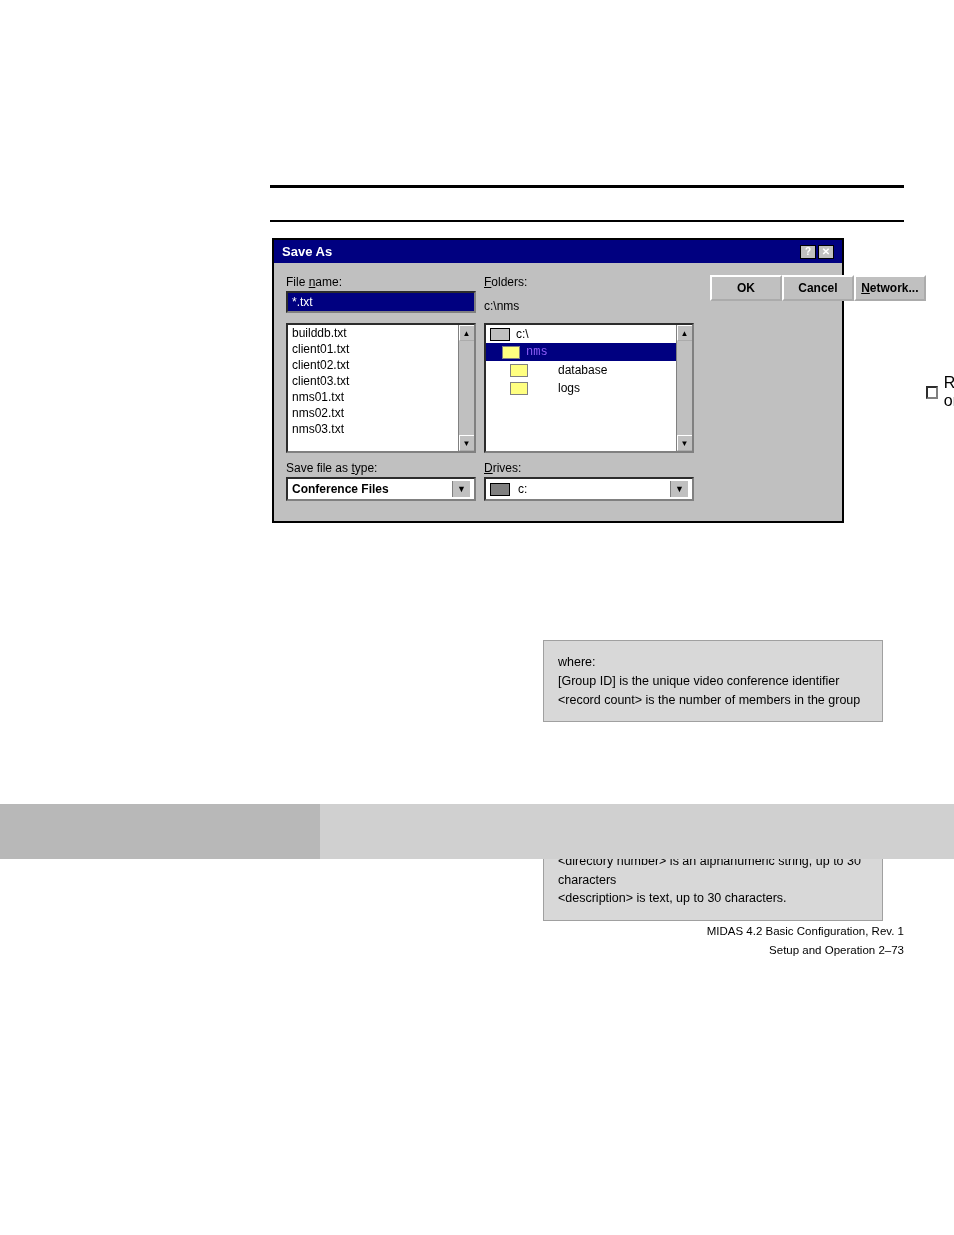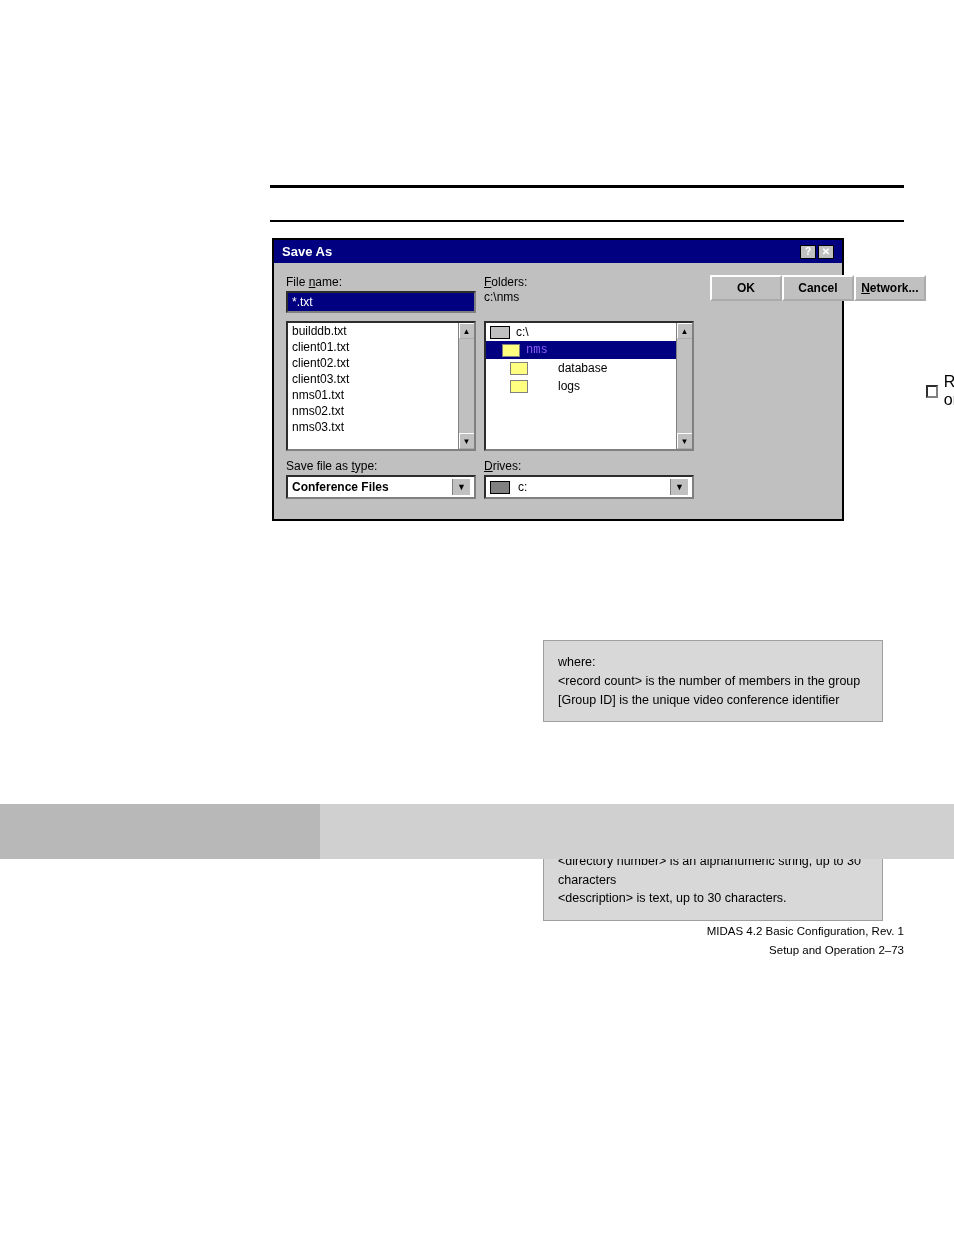--- a/index.html
+++ b/index.html
@@ -200,21 +200,21 @@
 
     
     .folders-section {
       grid-column: 2;
       grid-row: 1;
     }
 
     .folders-label-text {
       font-size: 12px;
       font-weight: normal;
-      margin-bottom: 1px;
+      margin-bottom: 10px;
     }
 
     .folders-path {
       font-size: 12px;
       color: #000;
       margin-bottom: 2px;
     }
 
     
     .folder-listbox {
@@ -515,22 +515,22 @@
           </div>
           <div class="select-arrow">▼</div>
         </div>
       </div>
 
     </div>
   </div>
 
   <div class="info-box-1">
     <p>where:</p>
+    <p>[Group ID] is the unique video conference identifier</p>
     <p>&lt;record count&gt; is the number of members in the group</p>
-    <p>[Group ID] is the unique video conference identifier</p>
   </div>
 
   <div class="info-box-2">
     <p>where:</p>
     <p>&lt;directory number&gt; is an alphanumeric string, up to 30 characters</p>
     <p>&lt;description&gt; is text, up to 30 characters.</p>
   </div>
 
   <div class="bottom-bar"></div>
   <div class="bottom-bar-inner"></div>

